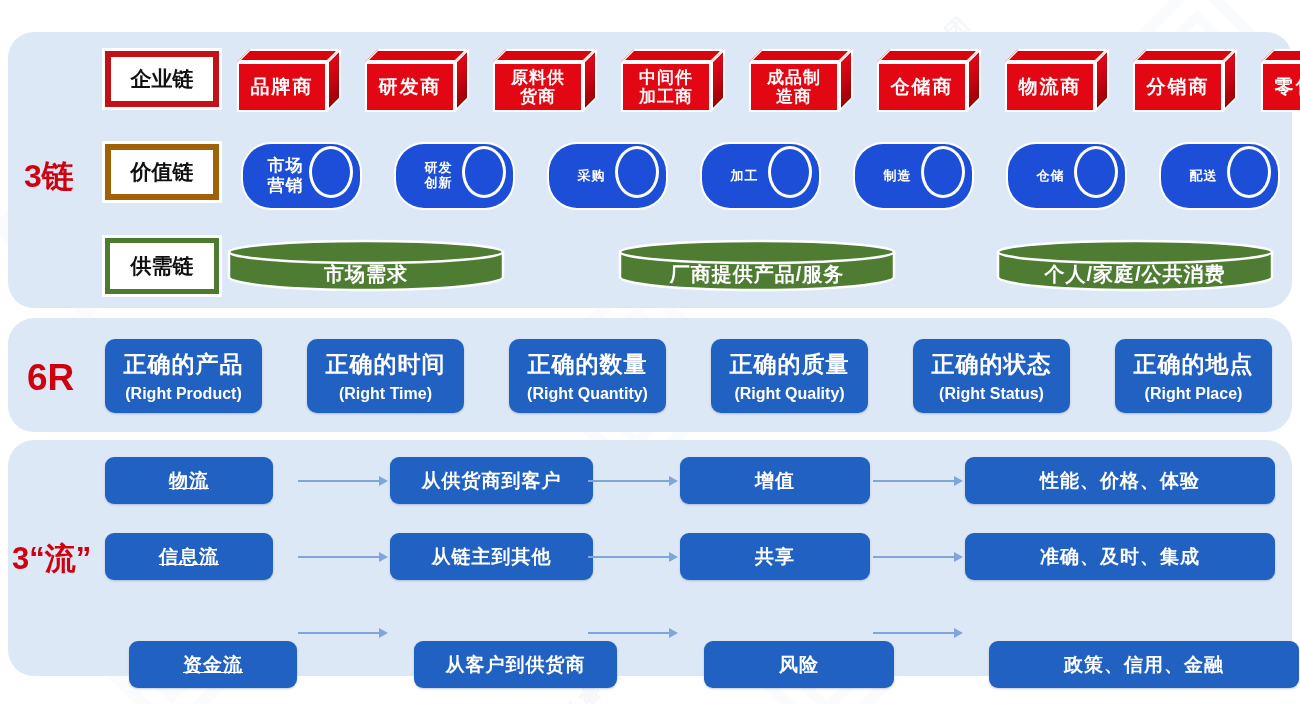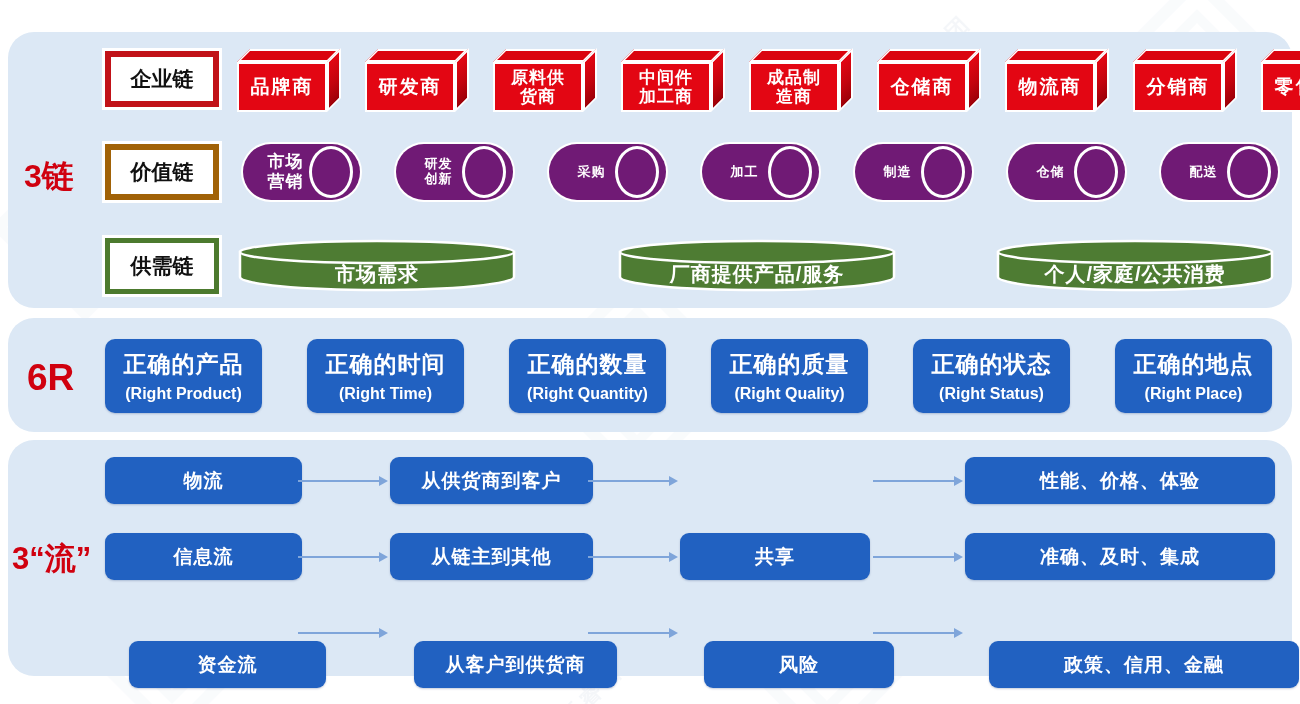--- a/index.html
+++ b/index.html
@@ -43,48 +43,48 @@
   .b-side{position:absolute;left:90px;top:14px;width:14px;height:50px;
     background:linear-gradient(180deg,#e30613 0%,#c3040e 55%,#9c0008 100%);
     transform:skewY(-45deg);transform-origin:0 0;border:2px solid #fff;box-sizing:border-box;}
   .b-front{position:absolute;left:0;top:14px;width:90px;height:50px;background:#e30613;
     border:2px solid #fff;box-sizing:border-box;display:flex;align-items:center;justify-content:center;
     color:#fff;font-weight:800;text-align:center;white-space:pre-line;
     font-size:19px;line-height:1.12;letter-spacing:2px;}
 
   
   .row-val{position:absolute;left:243px;top:144px;display:flex;gap:36px;}
-  .capsule{position:relative;width:117px;height:56px;background:#701a75;border-radius:28px;
+  .capsule{position:relative;width:117px;height:64px;background:#1d4ed8;border-radius:28px;
     flex:0 0 auto;box-shadow:0 0 0 2px #fff;}
   .capsule .cap-ellipse{position:absolute;right:7px;top:2px;width:44px;height:52px;
     border:3px solid #fff;border-radius:50%;box-sizing:border-box;}
   .capsule .cap-text{position:absolute;left:0;top:0;bottom:0;right:32px;
     display:flex;align-items:center;justify-content:center;color:#fff;font-weight:800;
     text-align:center;white-space:pre-line;font-size:13px;line-height:1.15;letter-spacing:1px;}
 
   
   .drum{position:absolute;top:239px;width:280px;height:54px;}
   .drum svg{position:absolute;inset:0;}
   .drum .drum-text{position:absolute;left:0;right:0;top:16px;bottom:0;display:flex;
     align-items:center;justify-content:center;color:#fff;font-weight:800;font-size:20px;letter-spacing:1px;}
-  .drum1{left:237px;} .drum2{left:617px;} .drum3{left:995px;}
+  .drum1{left:226px;} .drum2{left:617px;} .drum3{left:995px;}
 
   
   .row-6r{position:absolute;left:105px;top:339px;display:flex;gap:45px;}
   .r-box{width:157px;height:74px;flex:0 0 auto;background:#2161c1;border-radius:10px;
     display:flex;flex-direction:column;align-items:center;justify-content:center;gap:5px;
     color:#fff;box-shadow:0 1px 2px rgba(30,60,120,.25);}
   .r-box .cn{font-size:23px;font-weight:800;letter-spacing:1px;}
   .r-box .en{font-size:16px;font-weight:700;}
 
   
   .f-box{position:absolute;height:47px;background:#2161c1;border-radius:9px;
     display:flex;align-items:center;justify-content:center;color:#fff;font-weight:800;
     font-size:19px;letter-spacing:1px;box-shadow:0 1px 2px rgba(30,60,120,.25);}
-  .fc1{left:105px;width:197px;} .fc2{left:390px;width:203px;}
+  .fc1{left:105px;width:168px;text-decoration:underline;} .fc2{left:390px;width:203px;}
   .fc3{left:680px;width:190px;} .fc4{left:965px;width:310px;}
   .fr1{top:457px;} .fr2{top:533px;} .fr3{top:641px;margin-left:24px;}
 
   .arrow{position:absolute;border-top:2px solid #7fa5da;width:88px;}
   .arrow::after{content:"";position:absolute;right:-2px;top:-6px;
     border-left:9px solid #7fa5da;border-top:5px solid transparent;border-bottom:5px solid transparent;}
   .ar1{top:480px;} .ar2{top:556px;} .ar3{top:632px;}
   .ac1{left:298px;} .ac2{left:588px;} .ac3{left:873px;}
 </style>
 </head>
@@ -245,20 +245,21 @@
       </div>
   </div>
 
   <div class="panel panel3"></div>
   <div class="sec-label sec-flows">3“流”</div>
 
   <div class="f-box fc1 fr1">物流</div>
   <div class="arrow ac1 ar1"></div>
   <div class="f-box fc2 fr1">从供货商到客户</div>
   <div class="arrow ac2 ar1"></div>
+  <div class="f-box fc3 fr1">增值</div>
   <div class="arrow ac3 ar1"></div>
   <div class="f-box fc4 fr1">性能、价格、体验</div>
 
   <div class="f-box fc1 fr2">信息流</div>
   <div class="arrow ac1 ar2"></div>
   <div class="f-box fc2 fr2">从链主到其他</div>
   <div class="arrow ac2 ar2"></div>
   <div class="f-box fc3 fr2">共享</div>
   <div class="arrow ac3 ar2"></div>
   <div class="f-box fc4 fr2">准确、及时、集成</div>

